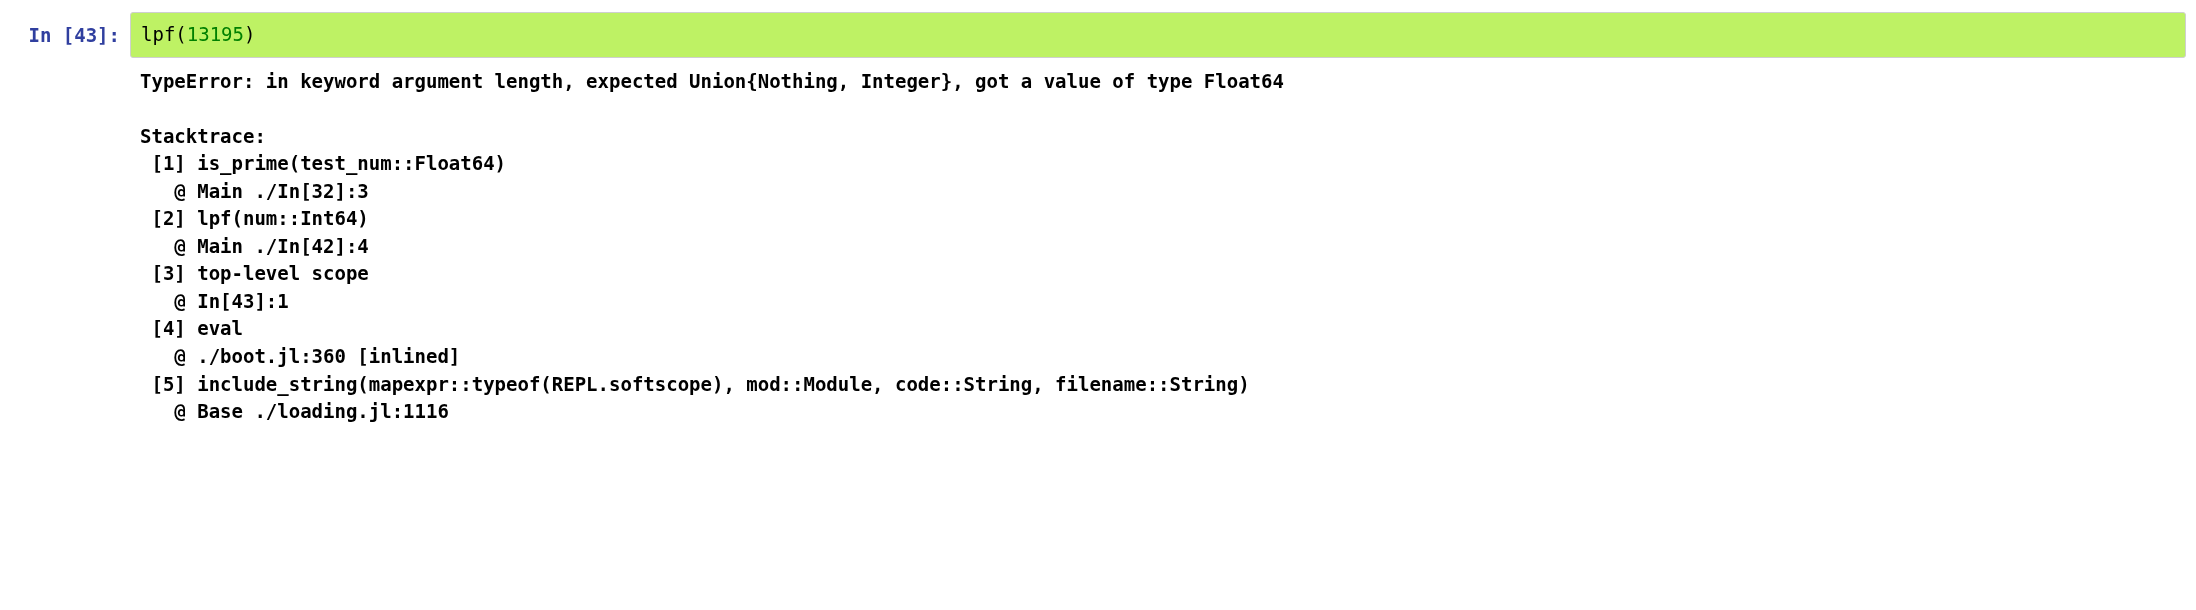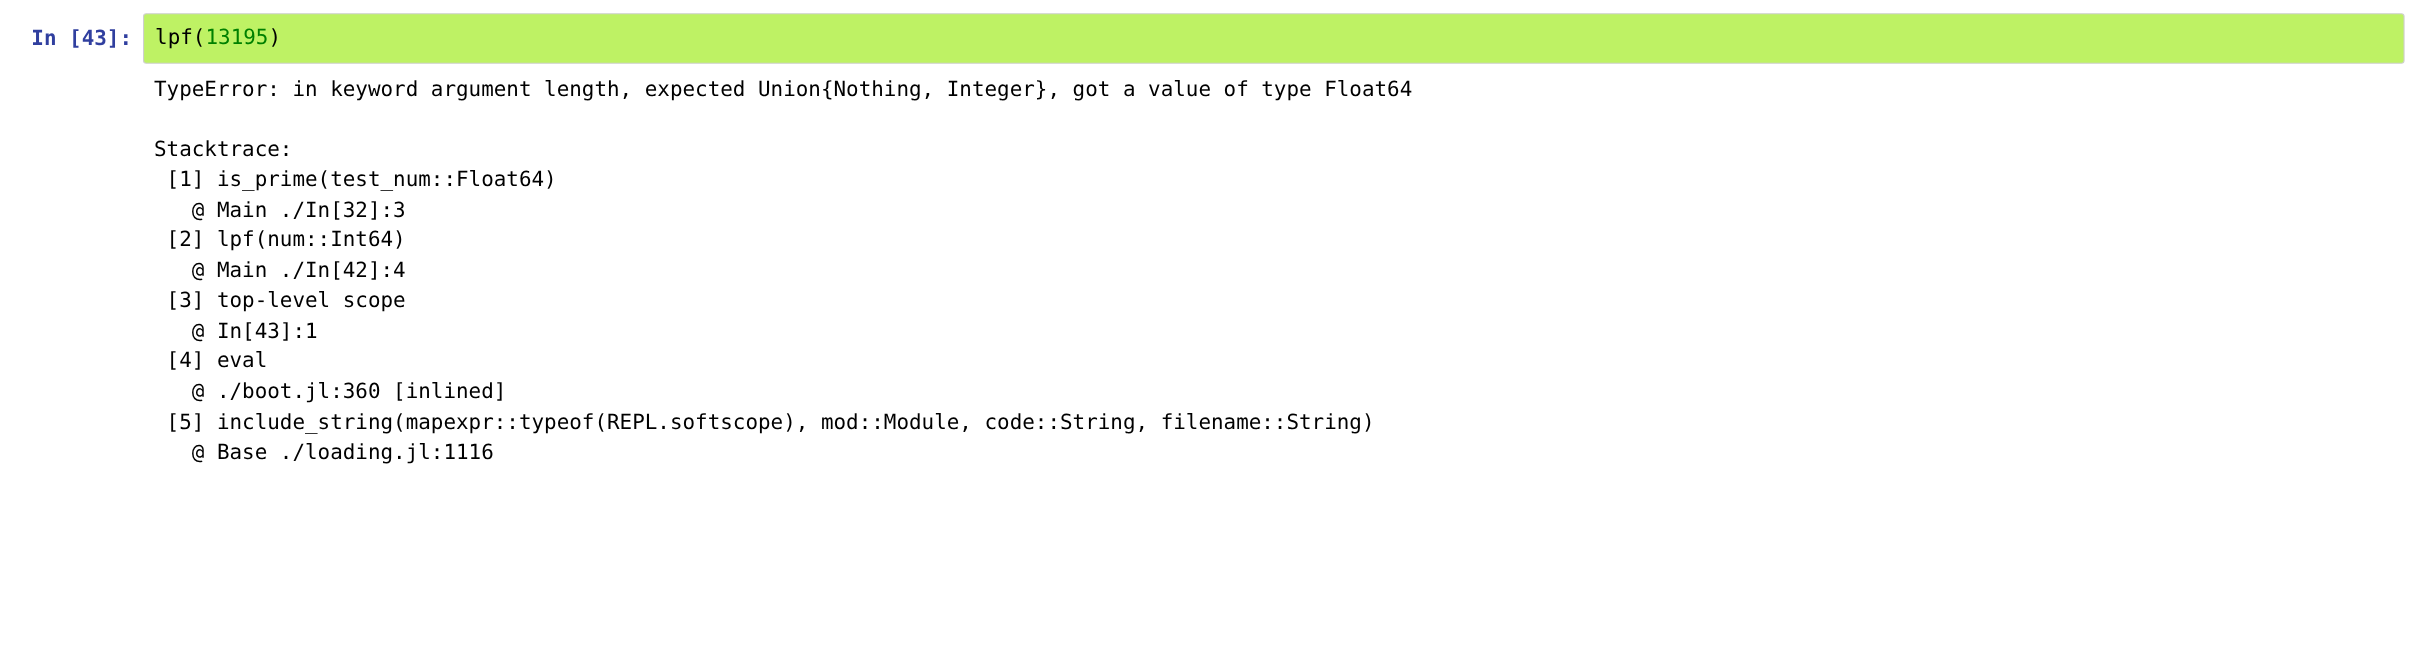--- a/index.html
+++ b/index.html
@@ -49,20 +49,21 @@
     .output-area {
       padding: 10px 10px 6px 10px;
       white-space: pre;
       font-family: inherit;
       font-size: inherit;
       color: #000000;
       overflow-x: auto;
     }
     .out-row {
       display: flex;
+      font-weight: bold;
     }
     .out-prompt-col {
       width: 120px;
       flex-shrink: 0;
     }
   </style>
 </head>
 <body>
 
 <div class="cell">

